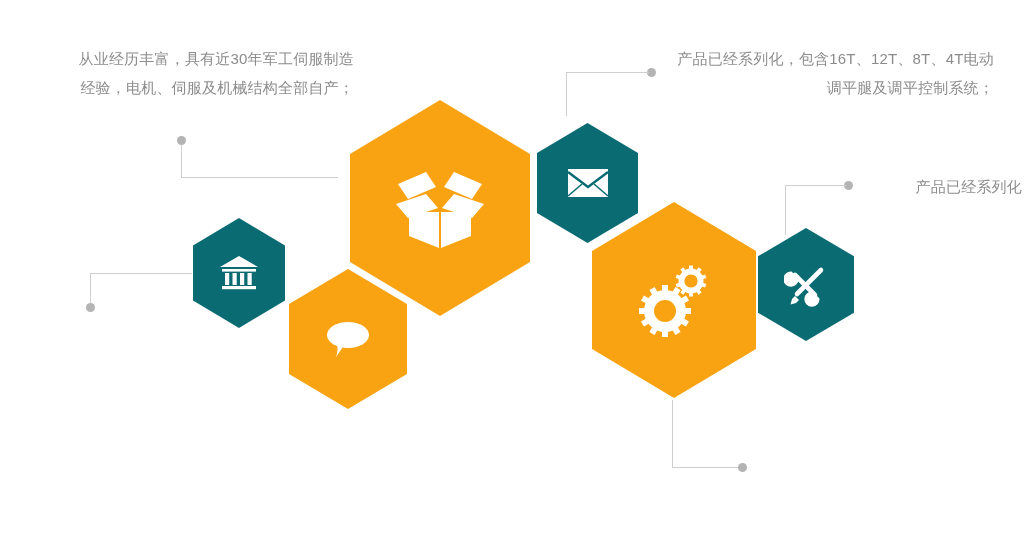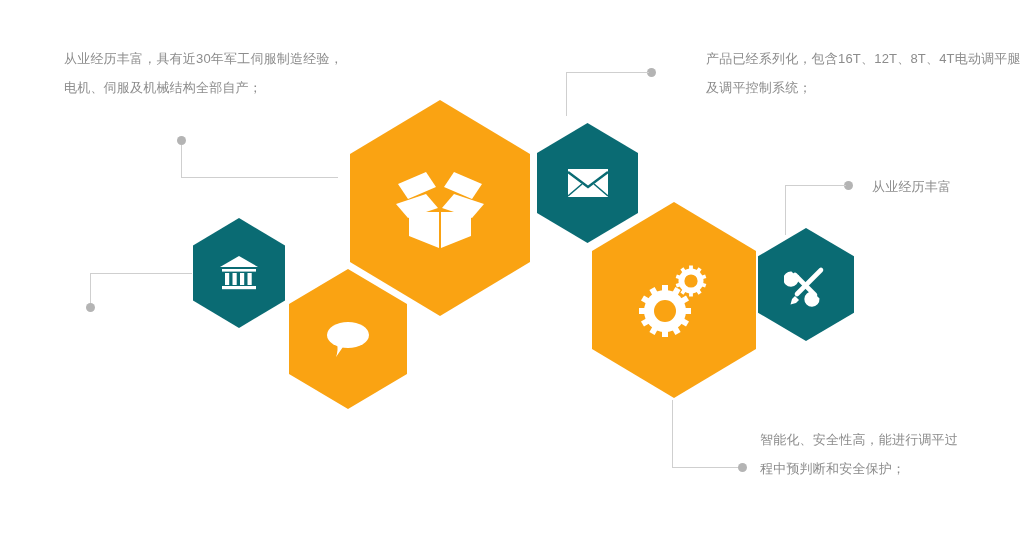--- a/index.html
+++ b/index.html
@@ -15,27 +15,28 @@
     width: 1028px;
     height: 536px;
     overflow: hidden;
     background: #ffffff;
   }
 
   
   .caption {
     position: absolute;
     color: #8c8c8c;
-    font-size: 13px;
+    font-size: 15px;
     line-height: 29px;
     white-space: pre-line;
     letter-spacing: 0.2px;
+    text-align: right;
   }
   #cap-experience { left: 64px;  top: 44px;  width: 290px; }
-  #cap-series     { left: 674px; top: 44px;  width: 320px; margin-left: 32px; }
+  #cap-series     { left: 674px; top: 44px;  width: 320px; }
   #cap-service    { left: 872px; top: 172px; width: 150px; }
   #cap-smart      { left: 760px; top: 425px; width: 200px; }
   #cap-value      { left: 56px;  top: 313px; width: 150px; }
 
   
   .conn-line {
     position: absolute;
     background: #cfcfcf;
   }
   .conn-h { height: 1px; }
@@ -206,16 +207,15 @@
           <line x1="11" y1="12" x2="31" y2="32" stroke-width="4.6" stroke-linecap="round"></line>
           <path d="M14.5 15.5 A7.6 7.6 0 1 1 7.5 8.5 L11.5 12.5 L15 12 L15.5 8.6 Z" fill="#ffffff" stroke="none"></path>
           <path d="M28.5 28.5 A7.6 7.6 0 1 0 35.5 35.5 L31.5 31.5 L28 32 L27.5 35.4 Z" fill="#ffffff" stroke="none"></path>
         </g>
       </svg>
     </span>
   </div>
 
   <div class="caption" id="cap-experience">从业经历丰富，具有近30年军工伺服制造经验，电机、伺服及机械结构全部自产；</div>
   <div class="caption" id="cap-series">产品已经系列化，包含16T、12T、8T、4T电动调平腿及调平控制系统；</div>
-  <div class="caption" id="cap-service">从业经历丰富</div>
-  <div class="caption" id="cap-smart">智能化、安全性高，能进行调平过程中预判断和安全保护；</div>
+  <div class="caption" id="cap-service">产品已经系列化</div>
 
 </div>
 
 </body></html>

